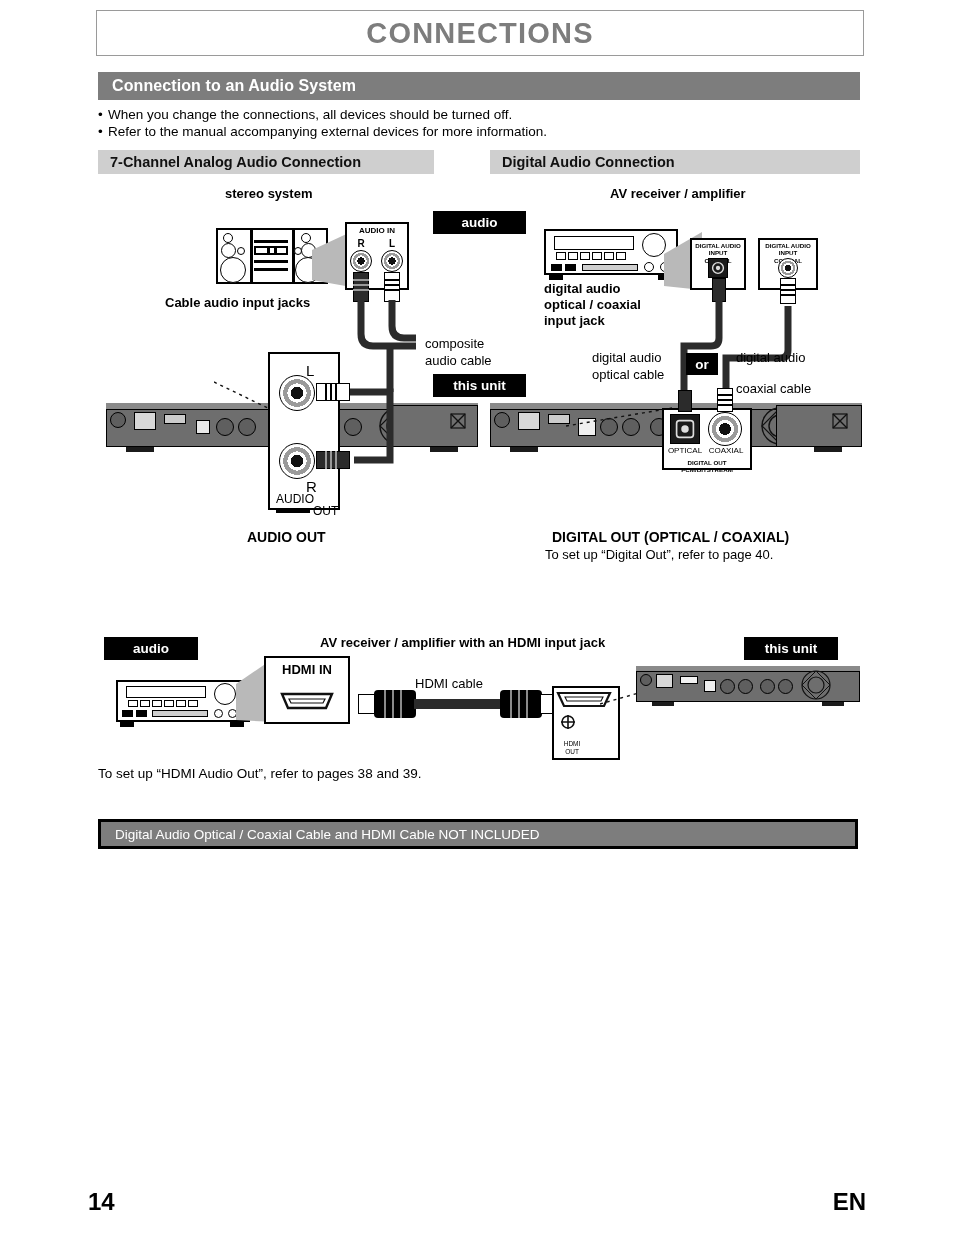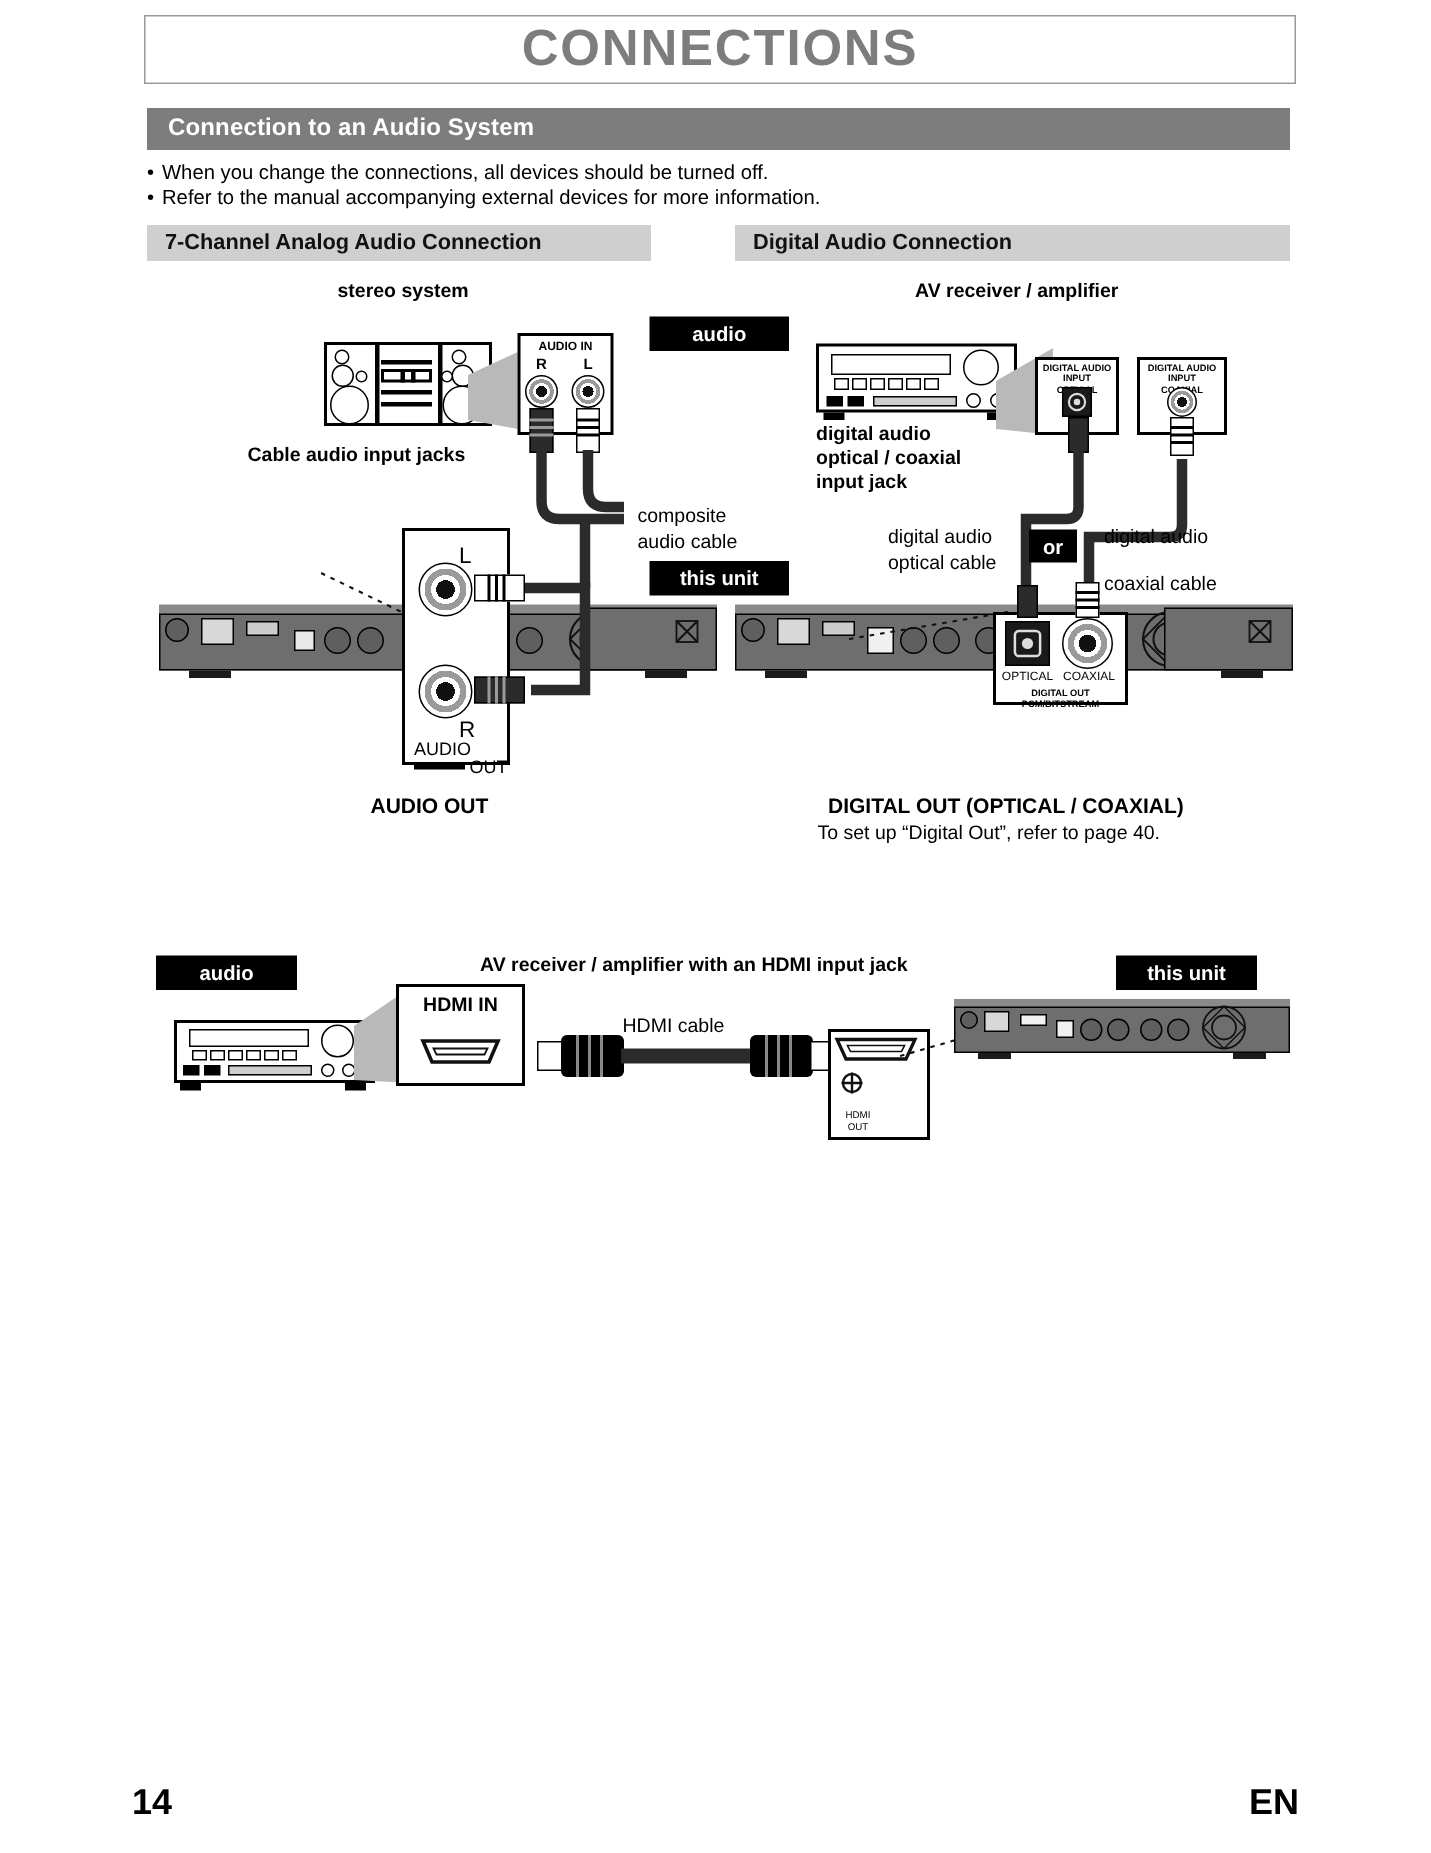--- a/index.html
+++ b/index.html
@@ -10,21 +10,21 @@
   }
   .page{position:absolute;inset:0;}
 
   
   .title-box{
     position:absolute;left:96px;top:10px;width:768px;height:46px;
     border:1px solid #9a9a9a;box-sizing:border-box;
   }
   .title-box .t{
     position:absolute;left:0;right:0;top:50%;transform:translateY(-50%);
-    text-align:center;font-size:34px;font-weight:bold;color:#7d7d7d;
+    text-align:center;font-size:29px;font-weight:bold;color:#7d7d7d;
     letter-spacing:1.2px;
   }
 
   .bar-dark{
     position:absolute;left:98px;top:72px;width:762px;height:28px;
     background:#7d7d7d;
   }
   .bar-dark .t{
     position:absolute;left:14px;top:50%;transform:translateY(-50%);
     color:#fff;font-size:16px;font-weight:bold;letter-spacing:.1px;
@@ -435,18 +435,22 @@
   <div class="vent" style="left:720px;top:679px;width:13px;height:13px;"></div>
   <div class="vent" style="left:738px;top:679px;width:13px;height:13px;"></div>
   <div class="vent" style="left:760px;top:679px;width:13px;height:13px;"></div>
   <div class="vent" style="left:778px;top:679px;width:13px;height:13px;"></div>
   <svg class="box" style="left:796px;top:669px;width:40px;height:32px;" viewBox="0 0 40 32">
     <circle cx="20" cy="16" r="14" fill="none" stroke="#111" stroke-width="1.2"></circle>
     <circle cx="20" cy="16" r="8" fill="none" stroke="#111" stroke-width="1.2"></circle>
     <path d="M20,2 L34,16 L20,30 L6,16 Z" fill="none" stroke="#111" stroke-width="1"></path>
   </svg>
 
-
+  <div class="cap-n" style="left:98px;top:766px;font-size:13.5px;">To set up  “HDMI Audio Out”, refer to pages 38 and 39.</div>
+
+  <div class="notice">
+    <div class="t">Digital Audio Optical / Coaxial Cable and HDMI Cable NOT INCLUDED</div>
+  </div>
 
   <div class="foot-num">14</div>
   <div class="foot-en">EN</div>
 
 </div>
 
 </body></html>

